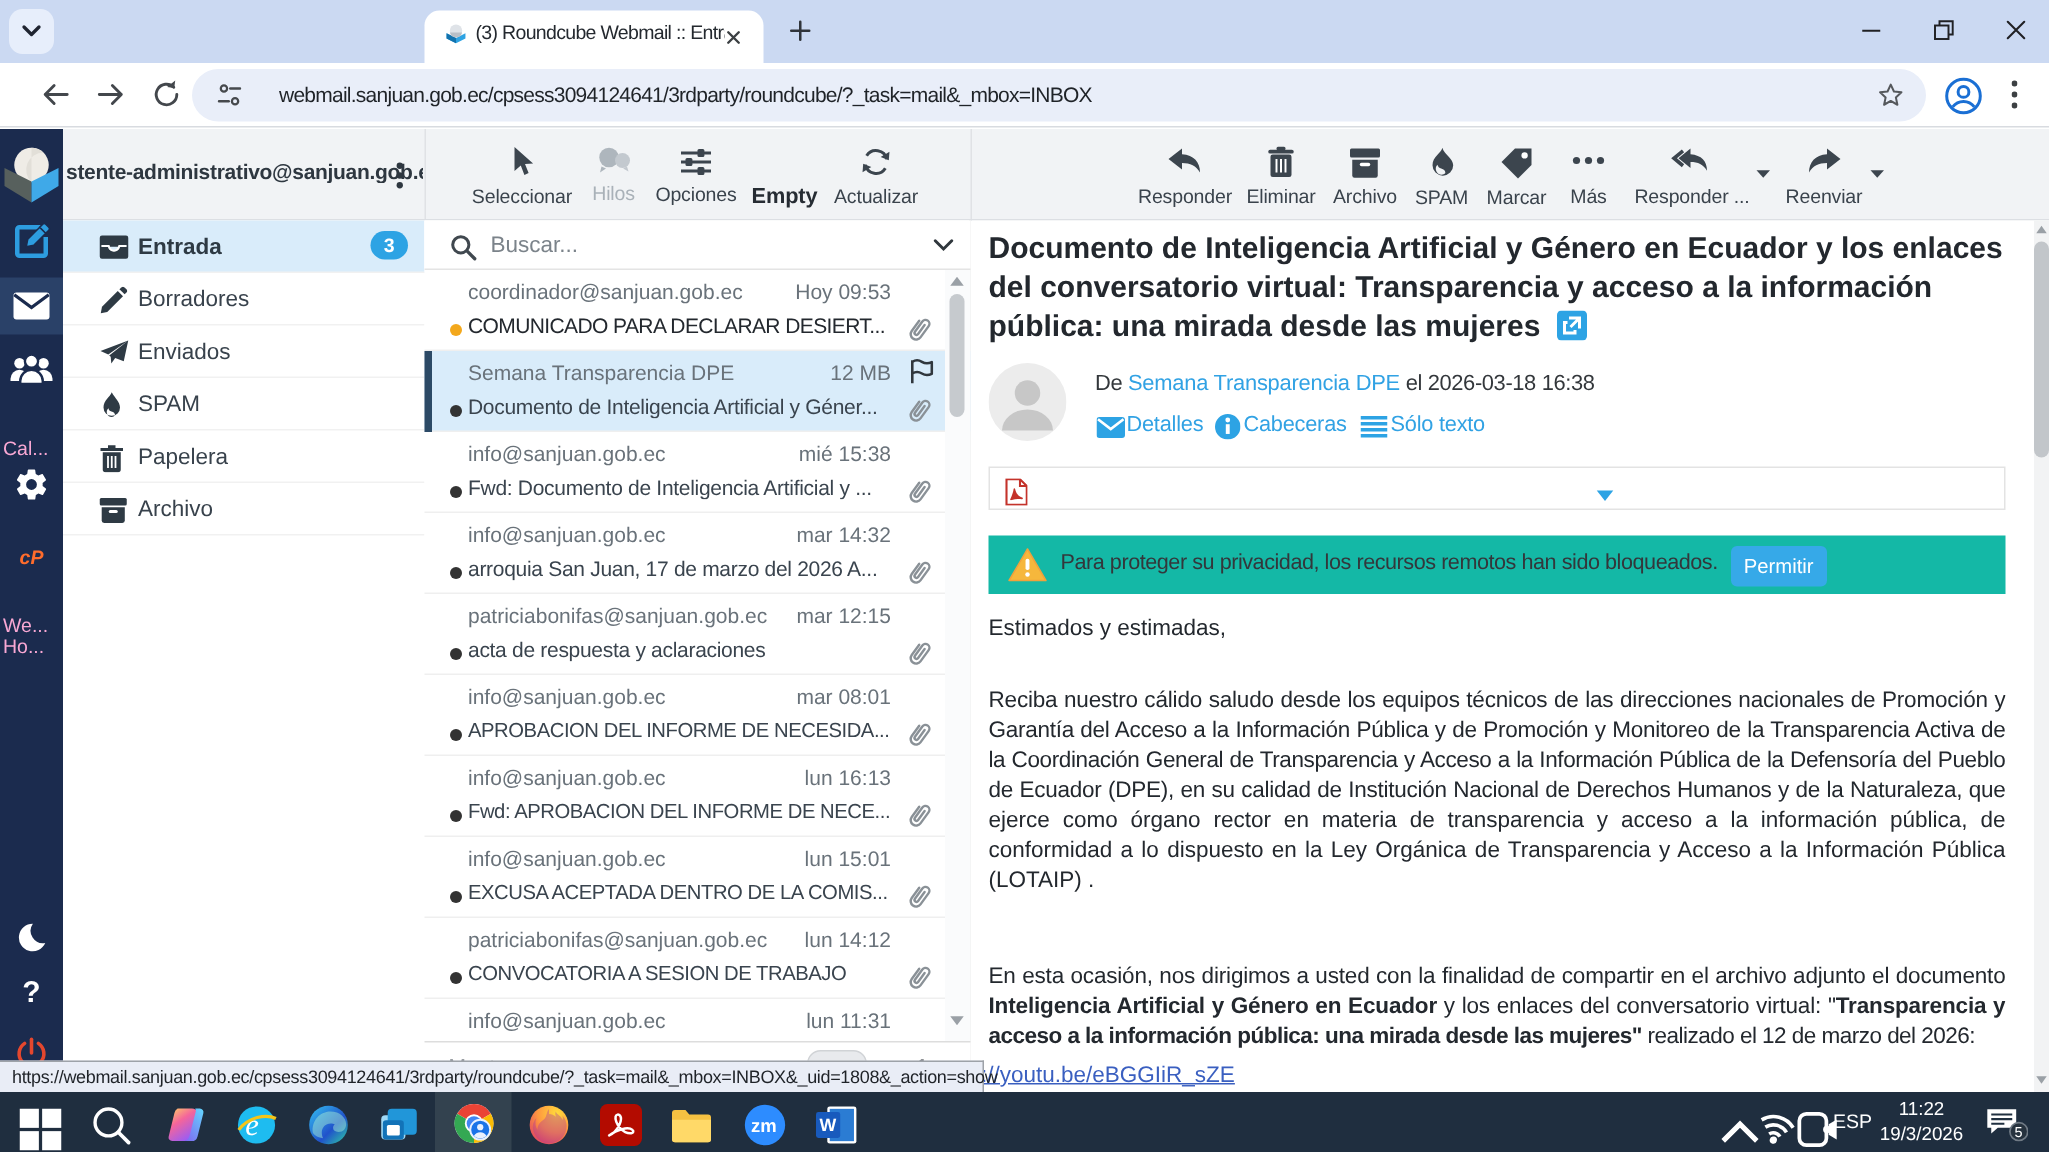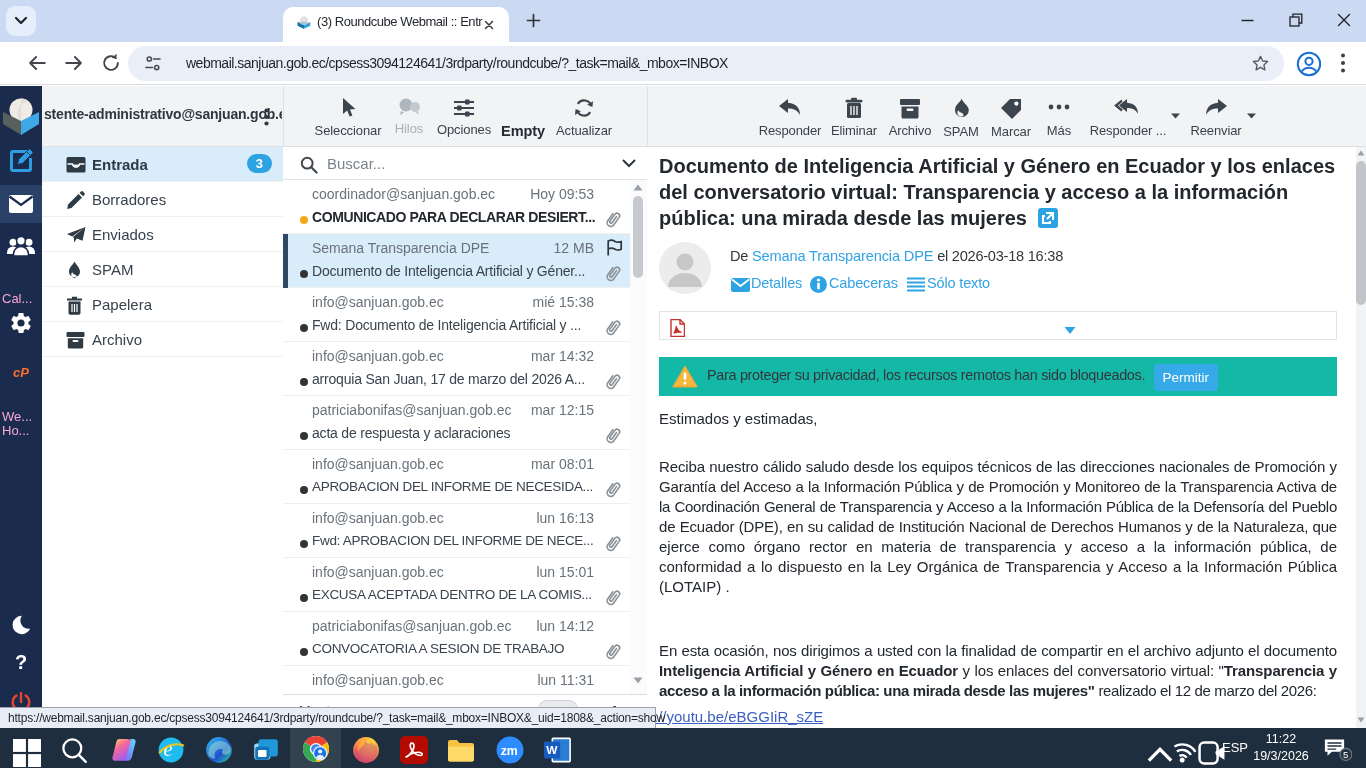--- a/index.html
+++ b/index.html
@@ -353,21 +353,21 @@
         </svg>
       <span style="position:absolute;left:44px;top:8px;font-size:15px;color:#7b838a;">Buscar...</span>
       <svg style="position:absolute;left:339px;top:12px" width="14" height="9" viewBox="0 0 14 9">
           <path d="M1.5 1.5 L7 7 L12.5 1.5" stroke="#30373d" stroke-width="2" fill="none" stroke-linecap="round"></path>
         </svg>
     </div>
     <div class="mrow" style="top:33px;">
         <span class="msender">coordinador@sanjuan.gob.ec</span>
         <span class="mdate">Hoy 09:53</span>
         <span class="mdot" style="background:#f3a81c;"></span>
-        <span class="msubj" style="font-weight:bold;color:#23282e;letter-spacing:-0.4px;">COMUNICADO PARA DECLARAR DESIERT...</span>
+        <span class="msubj" style="font-weight:normal;color:#23282e;letter-spacing:-0.4px;">COMUNICADO PARA DECLARAR DESIERT...</span>
         <span class="mclip"><svg width="16" height="19" viewBox="0 0 16 19">
             <path d="M4.5 5 V13.5 a3.6 3.6 0 0 0 7.2 0 V4.2 a2.6 2.6 0 0 0 -5.2 0 V12.6 a1.3 1.3 0 0 0 2.6 0 V5.2" fill="none" stroke="#8a9197" stroke-width="1.6" stroke-linecap="round" transform="rotate(36 8 9.5)"></path>
           </svg></span>
       </div>
 <div class="mrow" style="top:87px;background:#d9ecfa;">
         <span style="position:absolute;left:0;top:0;width:5px;height:54px;background:#2c4a66;"></span>
         <span class="msender">Semana Transparencia DPE</span>
         <span class="mdate">12 MB</span>
         <span style="position:absolute;right:22px;top:5px;"><svg width="19" height="17" viewBox="0 0 19 17">
             <path d="M2.2 1.2 V16.5 M2.2 2.2 C4.5 .8 6.5 .9 8.6 2.2 c2.1 1.3 4.1 1.4 6.6.2 V10.2 c-2.5 1.2-4.5 1.1-6.6-.2 C6.5 8.7 4.5 8.6 2.2 10" fill="none" stroke="#30373d" stroke-width="1.7" stroke-linejoin="round"></path>

